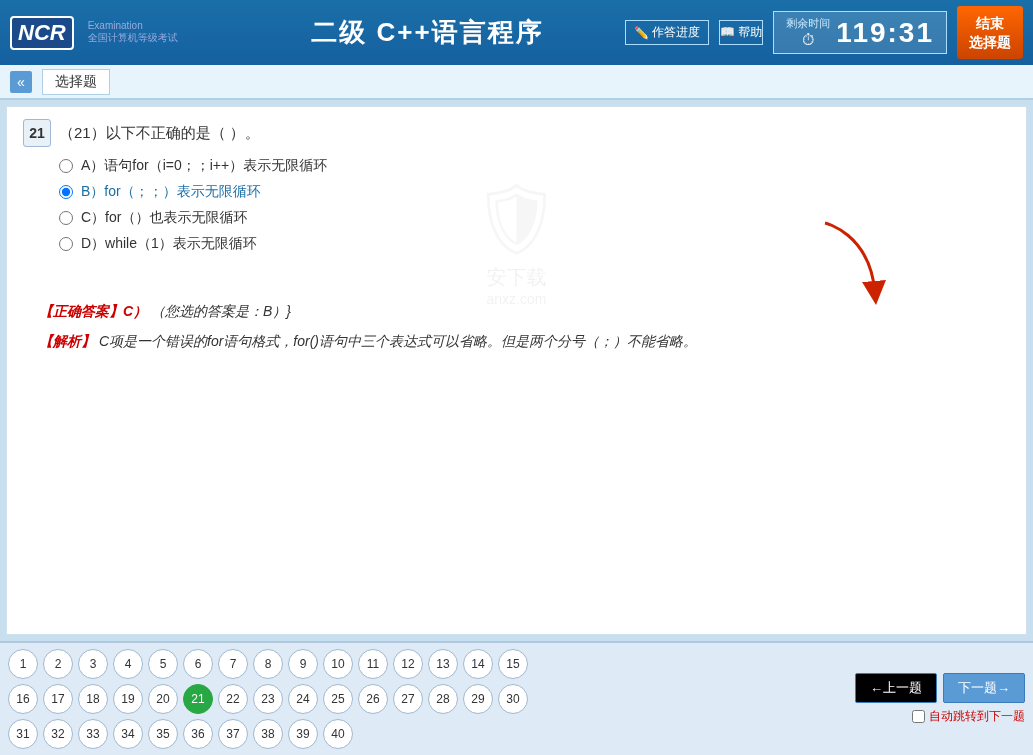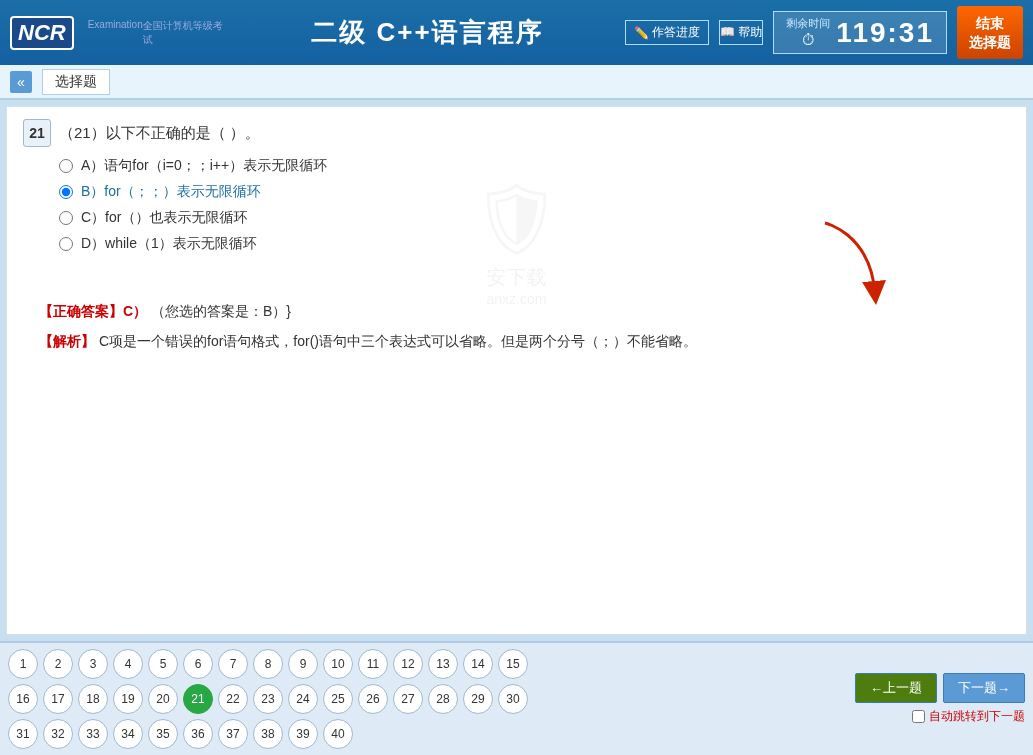--- a/index.html
+++ b/index.html
@@ -3,21 +3,21 @@
   <meta charset="utf-8">
   <style>
     * { margin: 0; padding: 0; box-sizing: border-box; }
     body { font-family: "Microsoft YaHei", "SimHei", sans-serif; font-size: 14px; background: #d0e8f0; width: 1033px; height: 755px; overflow: hidden; }
 
     
     .header { background: linear-gradient(180deg, #1a6fa8 0%, #1560a0 100%); height: 65px; display: flex; align-items: center; padding: 0 10px; color: white; position: relative; }
     .logo-area { display: flex; align-items: center; width: 220px; }
     .logo-box { background: #1a4a8a; border: 2px solid #fff; border-radius: 4px; padding: 2px 6px; margin-right: 14px; }
     .logo-text { color: white; font-size: 22px; font-weight: bold; font-style: italic; }
-    .logo-sub { display: flex; flex-direction: row; }
+    .logo-sub { display: flex; flex-direction: column; }
     .title-area { flex: 1; text-align: center; }
     .title-main { font-size: 26px; font-weight: bold; color: white; letter-spacing: 2px; }
     .exam-info { display: flex; align-items: center; gap: 20px; }
     .exam-info-item { display: flex; align-items: center; gap: 4px; font-size: 14px; color: white; }
     .exam-info-label { color: #cce8ff; }
     .exam-info-value { color: white; font-weight: bold; font-size: 16px; border-bottom: 1px solid #7ecef0; }
     .right-area { display: flex; align-items: center; gap: 10px; }
     .progress-btn { background: none; border: 1px solid #aaddff; color: white; padding: 3px 8px; font-size: 12px; cursor: pointer; display: flex; align-items: center; gap: 3px; }
     .help-btn { background: none; border: 1px solid #aaddff; color: white; padding: 3px 0; font-size: 12px; cursor: pointer; }
     .timer-area { background: rgba(255,255,255,0.15); border: 1px solid #aaddff; padding: 4px 12px; display: flex; align-items: center; gap: 6px; justify-content: center; }
@@ -46,21 +46,21 @@
     .nav-dot { width: 30px; height: 30px; border-radius: 50%; border: 1px solid #a0b8d0; background: white; color: #333; font-size: 12px; cursor: pointer; display: flex; align-items: center; justify-content: center; }
     .nav-dot.active { background: #28a745; color: white; border-color: #28a745; }
 
     .full-layout { display: flex; flex-direction: column; height: 755px; }
     .content-area { flex: 1; background: #c8dff0; display: flex; overflow: hidden; }
     .q-section-main { flex: 1; background: white; margin: 6px; padding: 12px 16px; overflow-y: auto; border: 1px solid #d0e0ec; }
     .nav-bottom { background: #deeaf5; border-top: 2px solid #b0c8e0; padding: 6px 8px; }
     .nav-row-container { display: flex; align-items: center; }
     .nav-dots-group { display: flex; flex-wrap: wrap; gap: 5px; flex: 1; }
     .nav-right-controls { display: flex; flex-direction: column; align-items: flex-end; gap: 5px; padding-left: 10px; }
-    .btn-prev { background: #4d7c0f; border: 1px solid #3a7bc0; color: white; padding: 5px 14px; cursor: pointer; font-size: 13px; border-radius: 2px; }
+    .btn-prev { background: #000000; border: 1px solid #3a7bc0; color: white; padding: 5px 14px; cursor: pointer; font-size: 13px; border-radius: 2px; }
     .btn-next { background: #5b9bd5; border: 1px solid #3a7bc0; color: white; padding: 5px 14px; cursor: pointer; font-size: 13px; border-radius: 2px; }
     .auto-next-label { display: flex; align-items: center; gap: 4px; color: #cc0000; font-size: 12px; }
   </style>
 </head>
 <body>
 
 <div class="full-layout">
 
   <div class="header">
     <div class="logo-area">
@@ -132,21 +132,21 @@
           <div class="option-item">
             <input type="radio" name="q21" style="">
             <span>C）for（）也表示无限循环</span>
           </div>
           <div class="option-item">
             <input type="radio" name="q21" style="">
             <span>D）while（1）表示无限循环</span>
           </div>
         </div>
 
-        <div style="margin-top:40px;padding:10px 16px;position:relative;">
+        <div style="margin-top:40px;padding:10px 16px;position:relative;font-style:italic;">
 
           <div style="position:absolute;right:120px;top:-80px;">
             <svg width="80" height="100" viewBox="0 0 80 100">
               <defs>
                 <marker id="arrowhead" markerWidth="8" markerHeight="8" refX="4" refY="4" orient="auto">
                   <path d="M0,0 L8,4 L0,8 Z" fill="#cc2200"></path>
                 </marker>
               </defs>
               <path d="M15,10 C15,10 60,20 65,80" stroke="#cc2200" stroke-width="3" fill="none" marker-end="url(#arrowhead)"></path>
             </svg>

